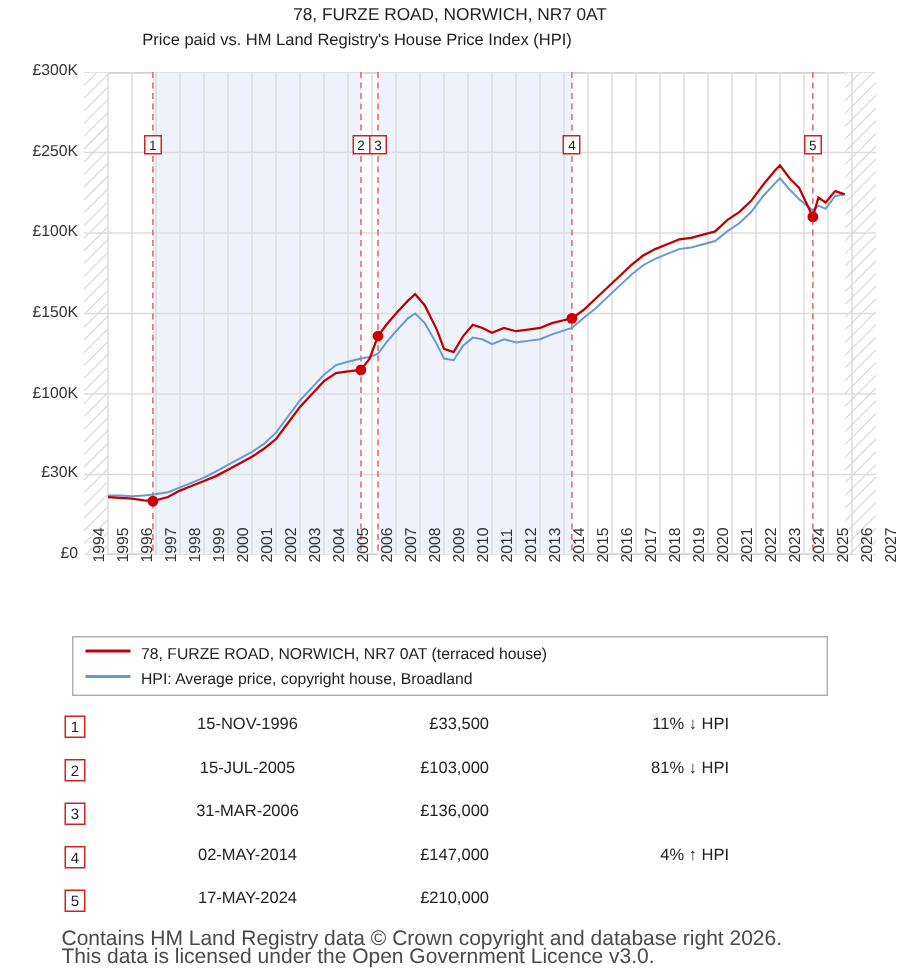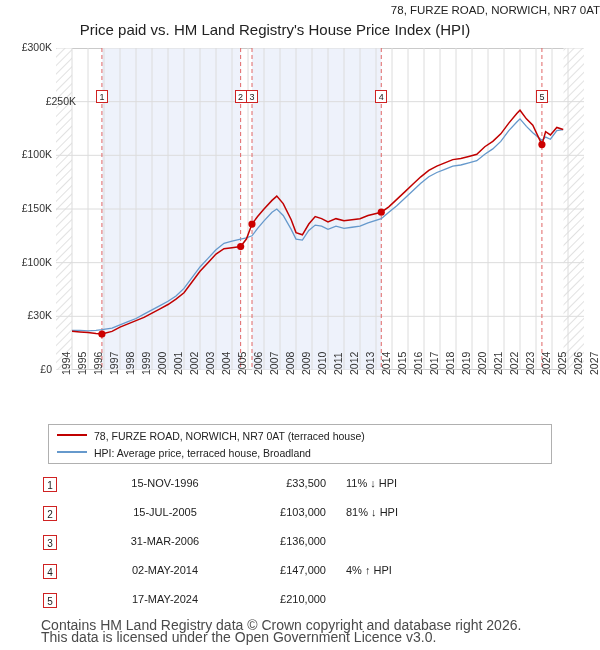--- a/index.html
+++ b/index.html
@@ -7,26 +7,26 @@
     width:600px;height:650px;
     background:#ffffff;
     font-family:"Liberation Sans", sans-serif;
     color:#222;
     -webkit-font-smoothing:antialiased;
   }
   .page{position:relative;width:600px;height:650px;overflow:hidden;}
 
   
   .title{
-    position:absolute;left:0;top:4px;width:600px;text-align:right;
+    position:absolute;left:0;top:4px;width:600px;text-align:center;
     font-size:11.5px;color:#222;
   }
   .subtitle{
     position:absolute;left:0;top:21px;width:476px;text-align:center;
-    font-size:15px;color:#222;margin-left:37px;
+    font-size:11px;color:#222;
   }
 
   
   .plot-wrap{position:absolute;left:0;top:40px;width:600px;height:330px;}
   .plot{
     position:absolute;left:56px;top:8px;width:528px;height:322px;
   }
   .frame{
     position:absolute;left:0;top:0;width:100%;height:100%;
     border:1px solid #b9b9b9;box-sizing:border-box;
@@ -65,21 +65,21 @@
   
   .table{position:absolute;left:40px;top:472px;width:520px;}
   .trow{position:relative;height:29px;}
   .tbox{
     position:absolute;left:3px;top:5px;width:14px;height:15px;line-height:15px;
     border:1px solid #cf2222;background:#fff;color:#222;
     font-size:10px;text-align:center;box-sizing:border-box;
   }
   .tdate{position:absolute;left:60px;top:5px;width:130px;text-align:center;font-size:11px;color:#222;}
   .tprice{position:absolute;left:196px;top:5px;width:90px;text-align:right;font-size:11px;color:#222;}
-  .thpi{position:absolute;left:306px;top:5px;width:140px;text-align:left;font-size:11px;color:#222;}
+  .thpi{position:absolute;left:306px;top:5px;width:140px;text-align:right;font-size:11px;color:#222;}
 
   
   .footer{
     position:absolute;left:41px;top:619px;width:540px;
     font-size:14px;color:#4a4a4a;line-height:12px;
   }
 </style>
 </head>
 <body>
 
@@ -153,21 +153,21 @@
           <circle cx="196" cy="176.02666666666667" r="3.6" fill="#cc0000"></circle>
           <circle cx="325.27999999999884" cy="164.22" r="3.6" fill="#cc0000"></circle>
           <circle cx="485.91999999999825" cy="96.60000000000002" r="3.6" fill="#cc0000"></circle>
         </svg>
       <div id="ylabels">
           <div class="ytick" style="left: -56px; top: 315px;">£0</div>
           <div class="ytick" style="left: -56px; top: 261.333px;">£30K</div>
           <div class="ytick" style="left: -56px; top: 207.667px;">£100K</div>
           <div class="ytick" style="left: -56px; top: 154px;">£150K</div>
           <div class="ytick" style="left: -56px; top: 100.333px;">£100K</div>
-          <div class="ytick" style="left: -56px; top: 46.6667px; margin-left: 24px;">£250K</div>
+          <div class="ytick" style="left: -56px; top: 46.6667px;">£250K</div>
           <div class="ytick" style="left: -56px; top: -7px;">£300K</div>
         </div>
       <div id="xlabels">
           <div class="xtick" style="left: 4px; top: 327px;">1994</div>
           <div class="xtick" style="left: 20px; top: 327px;">1995</div>
           <div class="xtick" style="left: 36px; top: 327px;">1996</div>
           <div class="xtick" style="left: 52px; top: 327px;">1997</div>
           <div class="xtick" style="left: 68px; top: 327px;">1998</div>
           <div class="xtick" style="left: 84px; top: 327px;">1999</div>
           <div class="xtick" style="left: 100px; top: 327px;">2000</div>
@@ -207,21 +207,21 @@
           <div class="mnum" style="left: 479.92px; top: 42px;">5</div>
         </div>
     </div>
   </div>
 
   <div class="legend">
     <div class="lrow" style="top:5px;">
       <span class="swatch" id="sw1" style="border-top-color: rgb(192, 0, 0);"></span><span>78, FURZE ROAD, NORWICH, NR7 0AT (terraced house)</span>
     </div>
     <div class="lrow" style="top:22px;">
-      <span class="swatch" id="sw2" style="border-top-color: rgb(102, 153, 204);"></span><span>HPI: Average price, terraced house, Broadland</span>
+      <span class="swatch" id="sw2" style="border-top-color: rgb(102, 153, 204);"></span><span>HPI: Average price, copyright house, Broadland</span>
     </div>
   </div>
 
   <div class="table">
     <div class="trow">
       <div class="tbox">1</div>
       <div class="tdate">15-NOV-1996</div>
       <div class="tprice">£33,500</div>
       <div class="thpi">11% ↓ HPI</div>
     </div>

